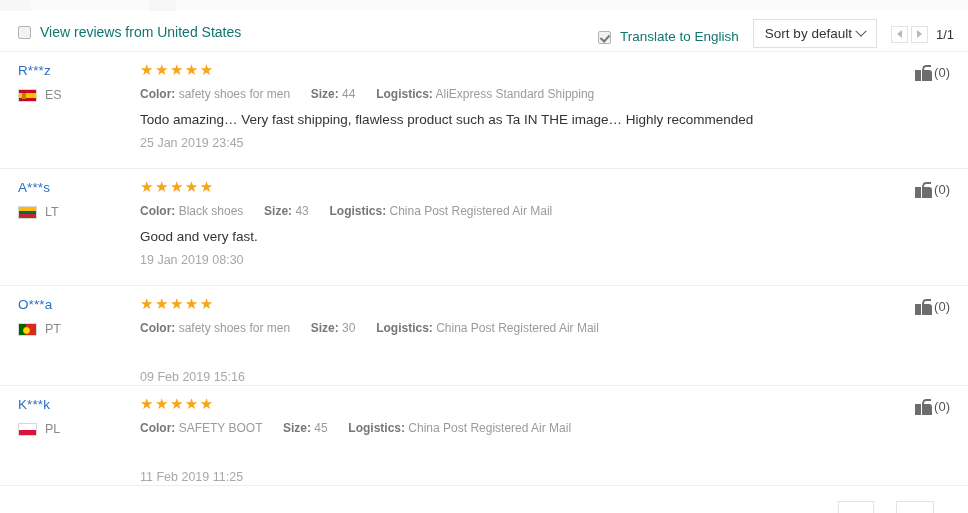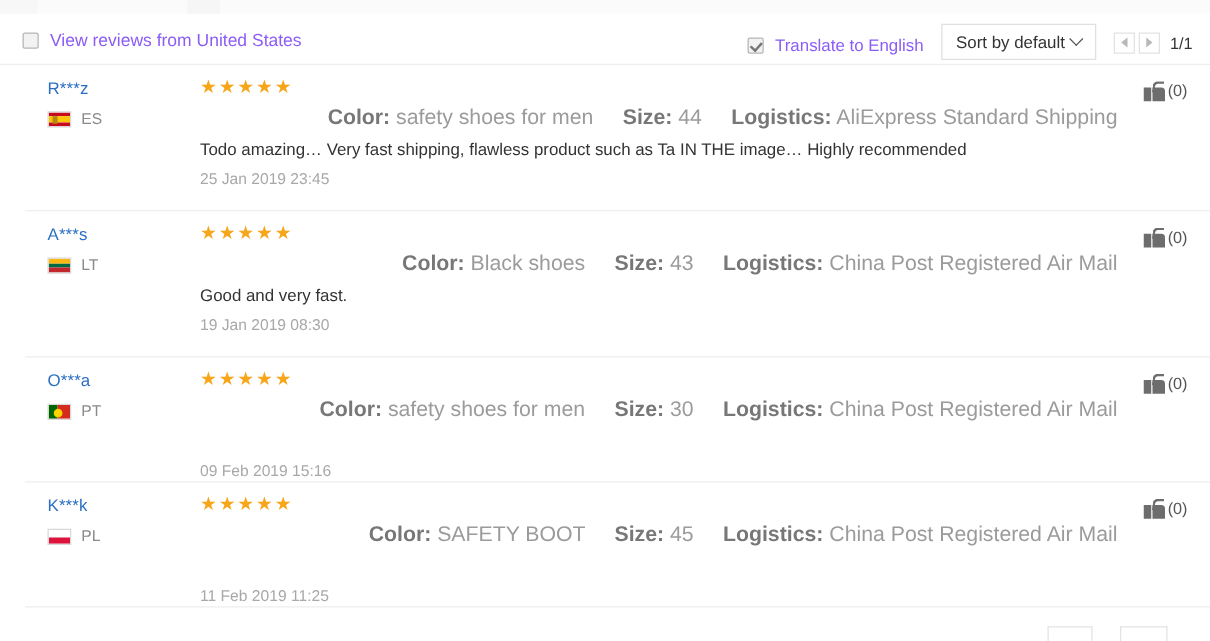--- a/index.html
+++ b/index.html
@@ -33,24 +33,24 @@
 
   .chk{
     width:13px;height:13px;border:1px solid #b5b5b5;background:#f2f2f2;
     border-radius:2px;box-sizing:border-box;display:inline-block;
     position:relative;flex:0 0 auto;
   }
   .chk.checked::after{
     content:"";position:absolute;left:3px;top:1px;width:4px;height:7px;
     border:solid #777777;border-width:0 2px 2px 0;transform:rotate(42deg);
   }
-  .chk-label{margin-left:9px;font-size:14px;color:#8b5cf6;white-space:nowrap;}
+  .chk-label{margin-left:9px;font-size:14px;color:#0f766e;white-space:nowrap;}
   .chk-label.sm{font-size:13.5px;}
 
-  .translate-wrap{display:flex;align-items:center;margin-right:14px;margin-top:5px;}
+  .translate-wrap{display:flex;align-items:flex-end;margin-right:14px;margin-top:5px;}
 
   .sortbtn{
     height:29px;min-width:120px;padding:0 11px;
     border:1px solid #e0e0e0;background:#ffffff;
     display:flex;align-items:center;justify-content:space-between;
     font-size:13.5px;color:#333333;box-sizing:border-box;white-space:nowrap;
     margin-right:14px;
   }
   .caret{
     display:inline-block;margin-left:5px;width:7px;height:7px;
@@ -67,39 +67,38 @@
   .tri-l{width:0;height:0;border-top:4px solid transparent;border-bottom:4px solid transparent;border-right:5px solid #b8b8b8;}
   .tri-r{width:0;height:0;border-top:4px solid transparent;border-bottom:4px solid transparent;border-left:5px solid #b8b8b8;}
   .pgtext{font-size:13px;color:#333;margin-left:5px;}
 
   
   .reviews{position:absolute;top:52px;left:0;width:968px;}
   .review{
     position:relative;
     border-bottom:1px solid #eeeeee;
     box-sizing:border-box;
-    padding:10px 4px 12px 0;
-    margin-left:20px;
+    padding:10px 14px 12px 0;
   }
   .review .left{
     position:absolute;left:18px;top:11px;width:110px;
   }
   .uname{
     font-size:13.5px;color:#2b6fc2;letter-spacing:0.1px;white-space:nowrap;
   }
   .ctry{display:flex;align-items:flex-end;margin-top:10px;}
   .flag{
     width:19px;height:13px;border:1px solid #d8d8d8;box-sizing:border-box;
     position:relative;overflow:hidden;flex:0 0 auto;
   }
   .ccode{margin-left:8px;font-size:12.5px;color:#8a8a8a;}
 
   .body{margin-left:140px;padding-right:70px;}
   .stars{color:#f7a519;font-size:15px;letter-spacing:1.5px;line-height:16px;height:17px;}
-  .meta{margin-top:6px;font-size:17px;color:#9b9b9b;line-height:18px;white-space:nowrap;text-align:right;}
+  .meta{margin-top:6px;font-size:12px;color:#9b9b9b;line-height:18px;white-space:nowrap;}
   .meta b{color:#777777;font-weight:bold;}
   .meta .gap{display:inline-block;width:14px;}
   .content{margin-top:7px;font-size:13.5px;color:#333333;line-height:19px;min-height:19px;}
   .date{margin-top:6px;font-size:12.5px;color:#a8a8a8;line-height:17px;}
 
   .helpful{position:absolute;right:18px;top:12px;display:flex;align-items:flex-start;}
   .thumb{width:17px;height:16px;position:relative;flex:0 0 auto;margin-top:1px;}
   .thumb .pad{position:absolute;left:0;bottom:0;width:6px;height:11px;background:#6d6d6d;}
   .thumb .palm{position:absolute;left:7px;bottom:0;width:10px;height:11px;background:#6d6d6d;border-top-right-radius:3px;}
   .thumb .up{position:absolute;left:7px;top:0px;width:7px;height:7px;border:2px solid #6d6d6d;border-bottom:none;border-right:none;border-top-left-radius:4px;transform:skewX(-6deg);}

